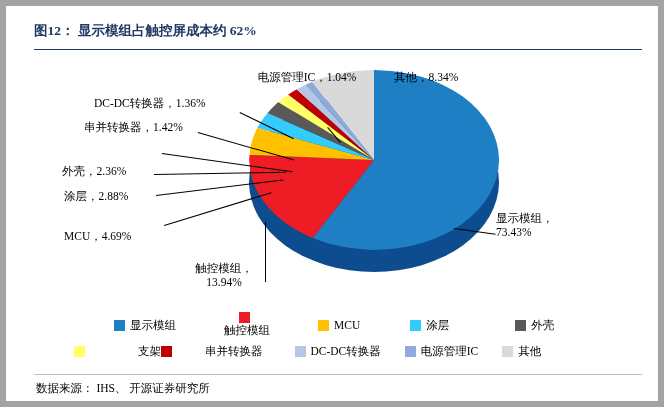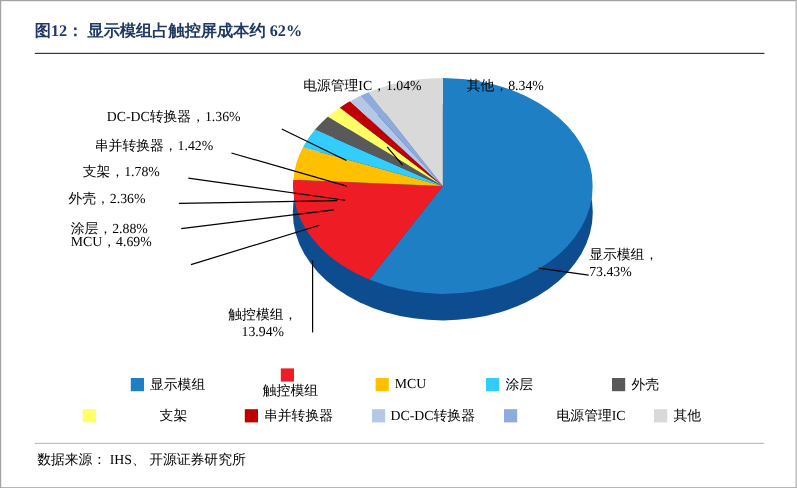--- a/index.html
+++ b/index.html
@@ -12,21 +12,21 @@
     background: #ffffff;
     font-family: "Liberation Sans", sans-serif;
     color: #000000;
     overflow: hidden;
   }
   .frame {
     position: relative;
     width: 664px;
     height: 407px;
     box-sizing: border-box;
-    border: 1px solid #a3a3a3;
+    border: 6px solid #a3a3a3;
     background: #ffffff;
   }
   .title-bar {
     position: absolute;
     left: 28px;
     top: 14px;
     width: 608px;
     height: 30px;
     border-bottom: 1.5px solid #1f3864;
     box-sizing: border-box;
@@ -191,30 +191,27 @@
     <div class="leader" style="left:232px; top:170px; width:60px; transform: rotate(90deg);"></div>
     <div class="leader" style="left:294px; top:75px; width:20px; transform: rotate(50deg);"></div>
     <div class="leader" style="left:420px; top:176px; width:42px; transform: rotate(8deg);"></div>
 
     <div class="lbl tr" style="left:60px; top:44px; width:150px;">
       <span>DC-DC转换器，1.36%</span>
     </div>
     <div class="lbl tr" style="left:50px; top:68px; width:120px;">
       <span>串并转换器，1.42%</span>
     </div>
-    <div class="lbl tr" style="left:40px; top:90px; width:90px;">
-      <span>支架，1.78%</span>
-    </div>
     <div class="lbl tr" style="left:28px; top:112px; width:90px;">
       <span>外壳，2.36%</span>
     </div>
     <div class="lbl tr" style="left:30px; top:137px; width:90px;">
       <span>涂层，2.88%</span>
     </div>
-    <div class="lbl tr" style="left:30px; top:148px; width:98px;">
+    <div class="lbl tr" style="left:30px; top:177px; width:98px;">
       <span>MCU，4.69%</span>
     </div>
     <div class="lbl tc" style="left:218px; top:18px; width:110px;">
       <span>电源管理IC，1.04%</span>
     </div>
     <div class="lbl" style="left:360px; top:18px;">
       <span>其他，8.34%</span>
     </div>
     <div class="lbl" style="left:462px; top:159px;">
       <div>显示模组，</div>
@@ -248,29 +245,29 @@
       <div class="legend-item" style="margin-left:66px;">
         <span class="legend-swatch" style="background:#595959;"></span>
         <span>外壳</span>
       </div>
     </div>
     <div class="legend-row r2">
       <div class="legend-item" style="margin-left:40px;gap:48px;">
         <span class="legend-swatch" style="background:#ffff66;"></span>
         <span>支架</span>
       </div>
-      <div class="legend-item" style="margin-left:48px;">
+      <div class="legend-item" style="gap:28px;">
         <span class="legend-swatch" style="background:#c00000;"></span>
         <span>串并转换器</span>
       </div>
       <div class="legend-item" style="margin-left:32px;">
         <span class="legend-swatch" style="background:#b4c7e7;"></span>
         <span>DC-DC转换器</span>
       </div>
-      <div class="legend-item" style="margin-left:24px;gap:28px;">
+      <div class="legend-item" style="margin-left:24px;">
         <span class="legend-swatch" style="background:#8faadc;"></span>
         <span>电源管理IC</span>
       </div>
       <div class="legend-item" style="margin-left:24px;">
         <span class="legend-swatch" style="background:#d9d9d9;"></span>
         <span>其他</span>
       </div>
     </div>
   </div>
 

